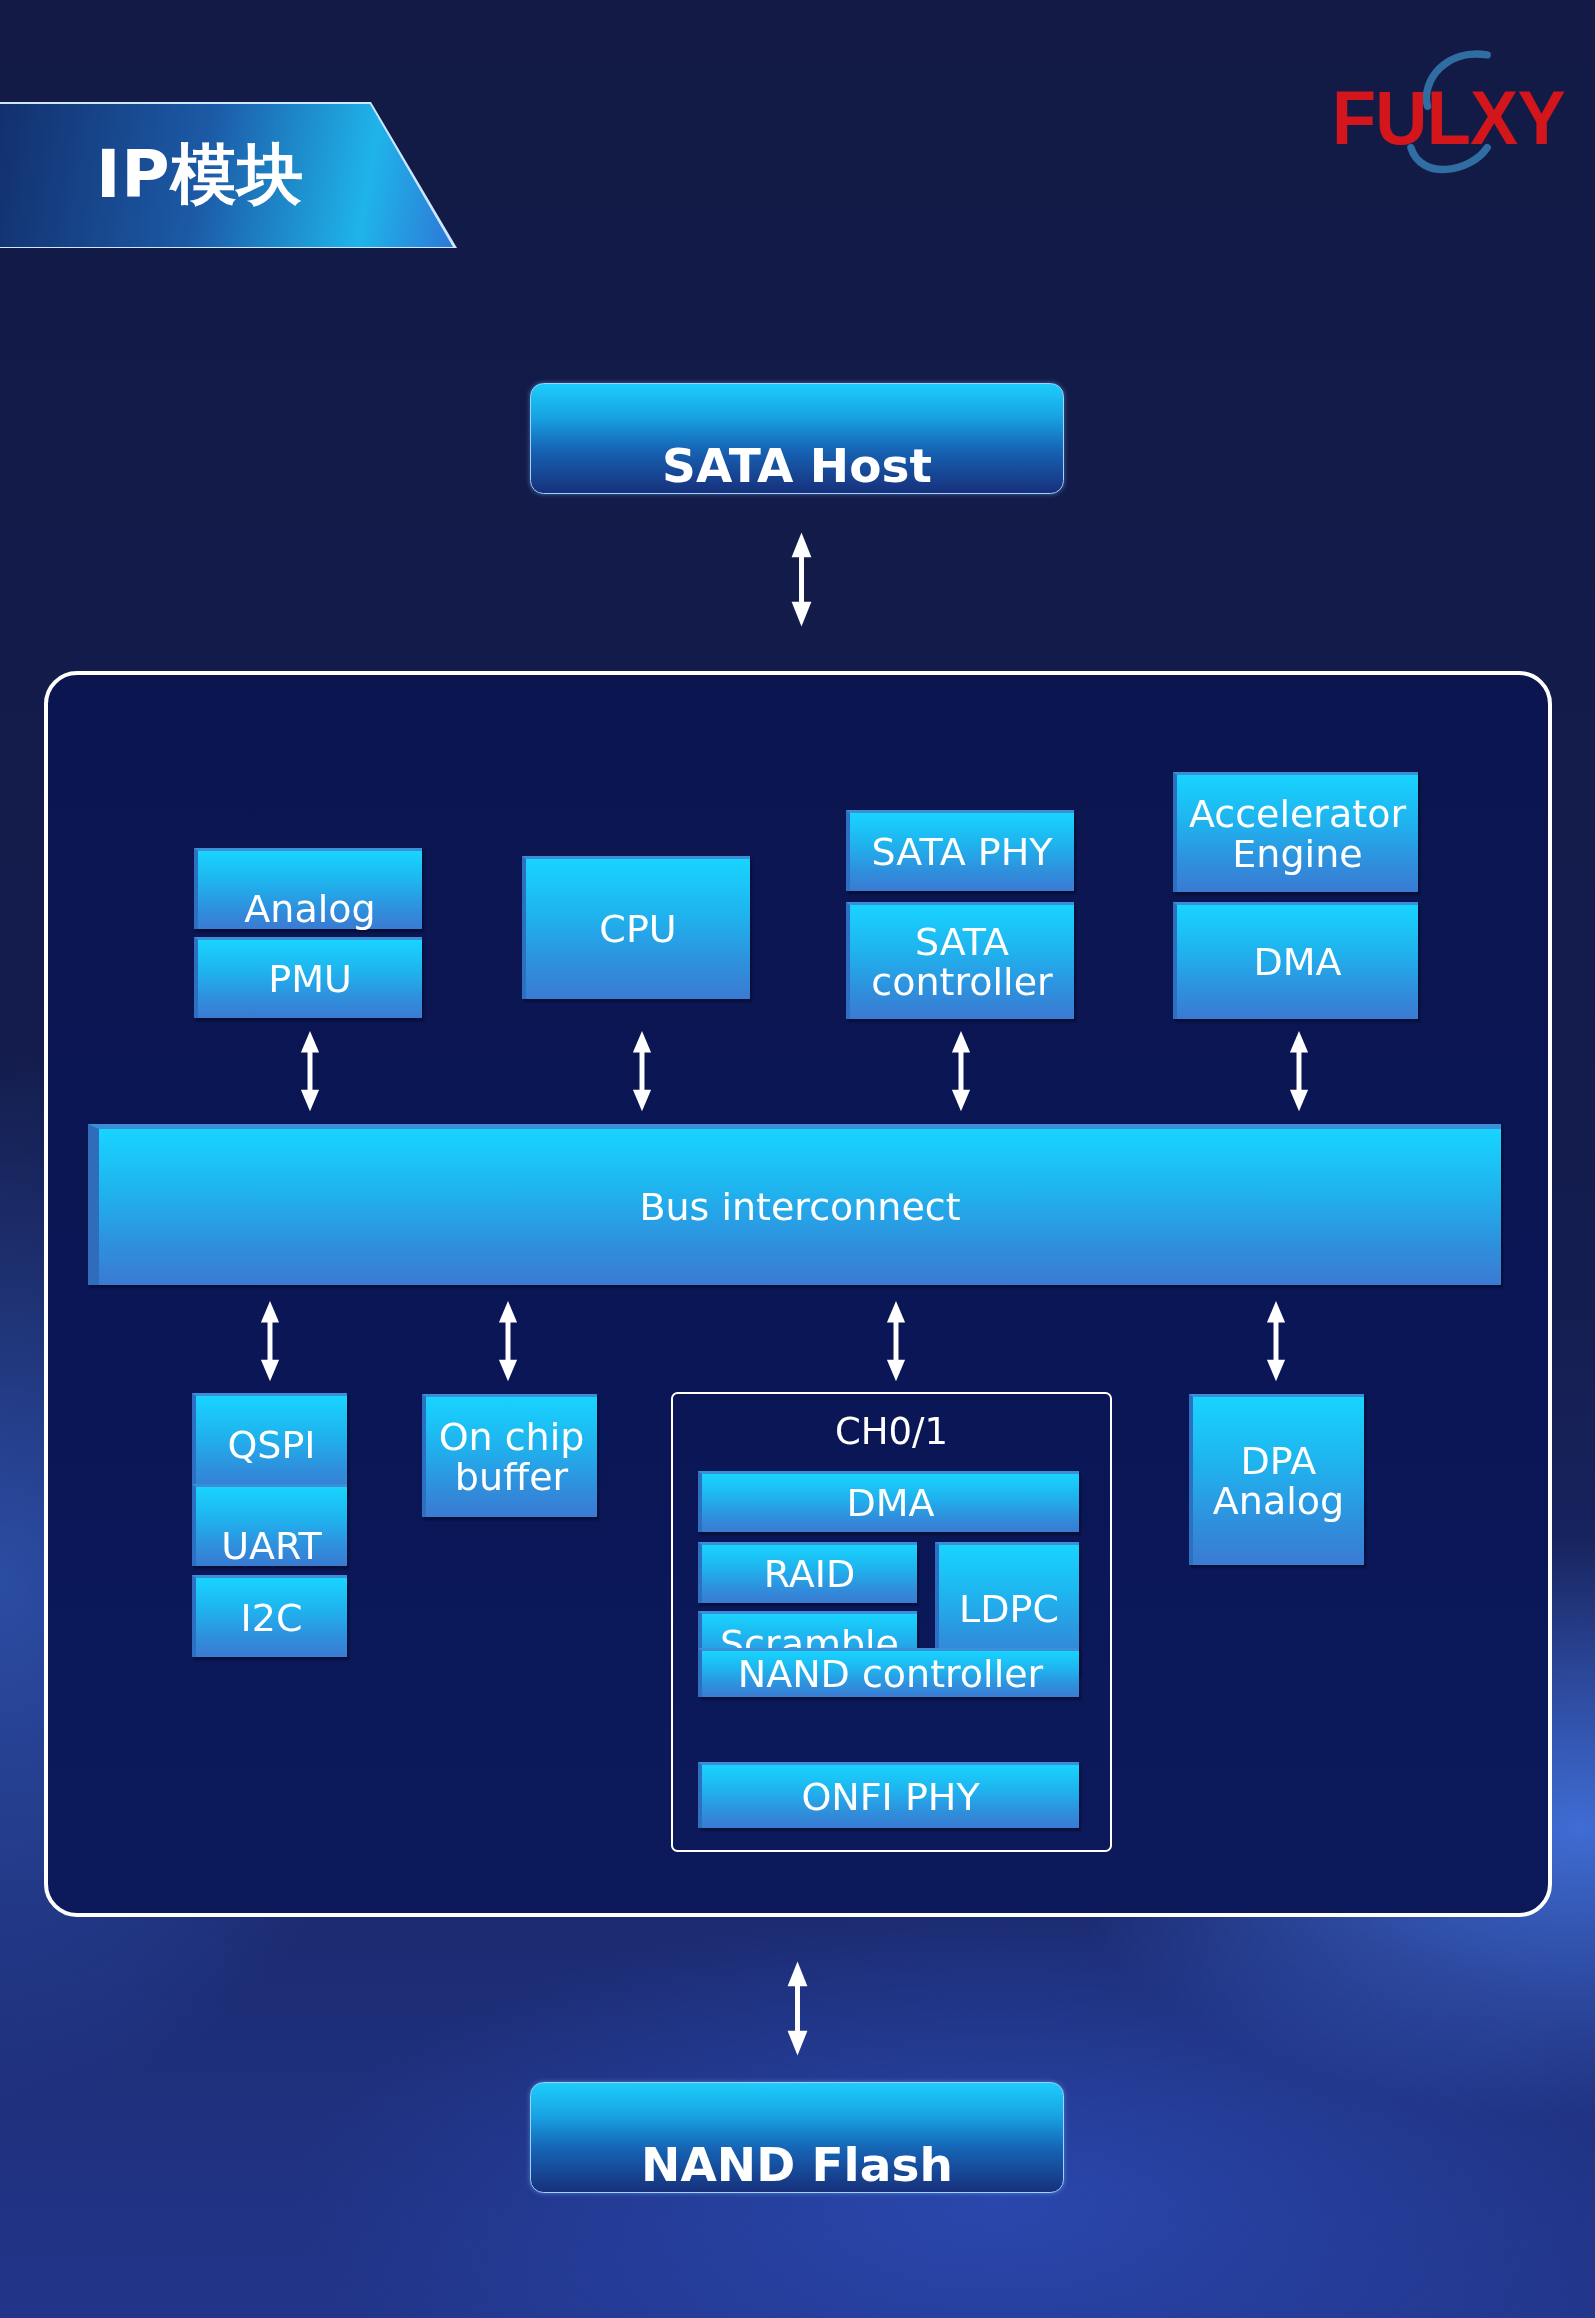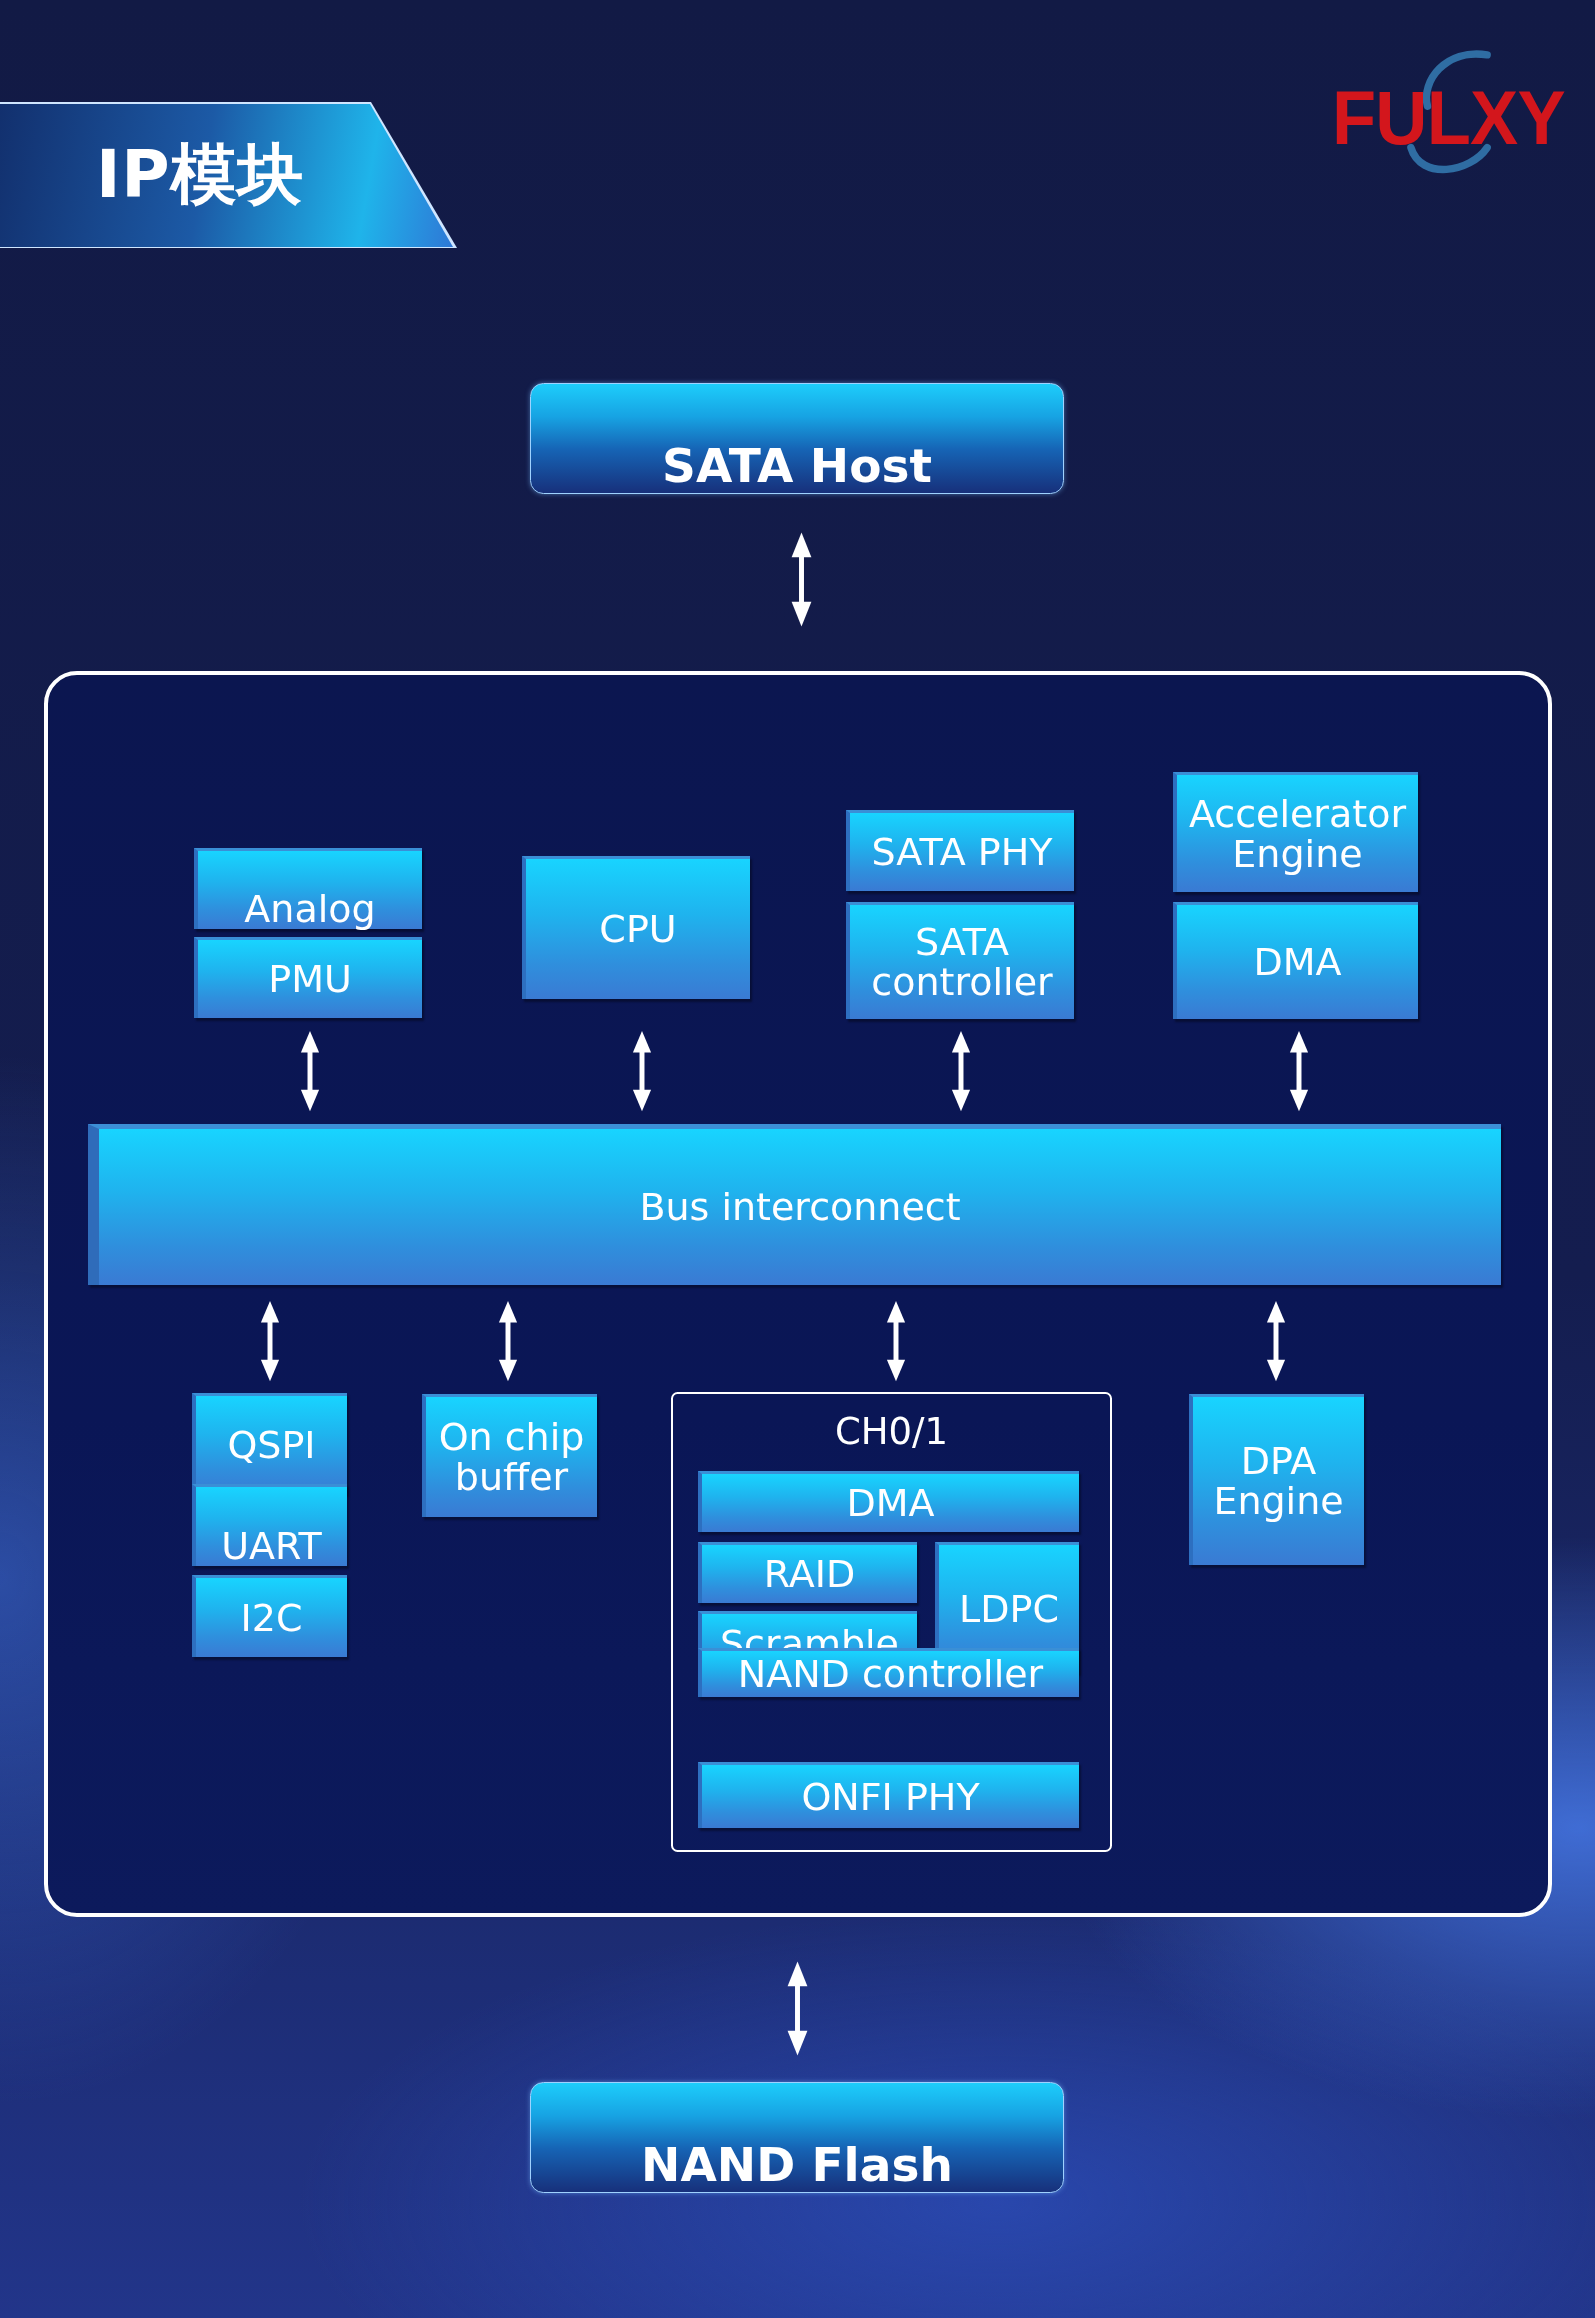--- a/index.html
+++ b/index.html
@@ -169,21 +169,21 @@
   </div>
 <div class="abs blk" style="left:192px;top:1575px;width:155px;height:82px;">
     <span>I2C</span>
   </div>
 <div class="abs blk" style="left:422px;top:1394px;width:175px;height:123px;">
     <span>On chip
 buffer</span>
   </div>
 <div class="abs blk" style="left:1189px;top:1394px;width:175px;height:171px;">
     <span>DPA
-Engine</span>
+Analog</span>
   </div>
 
 <div class="abs chbox"></div>
 <div class="abs ch-title">CH0/1</div>
 <div class="abs blk" style="left:698px;top:1471px;width:381px;height:61px;">
     <span>DMA</span>
   </div>
 <div class="abs blk" style="left:698px;top:1542px;width:219px;height:61px;">
     <span>RAID</span>
   </div>

